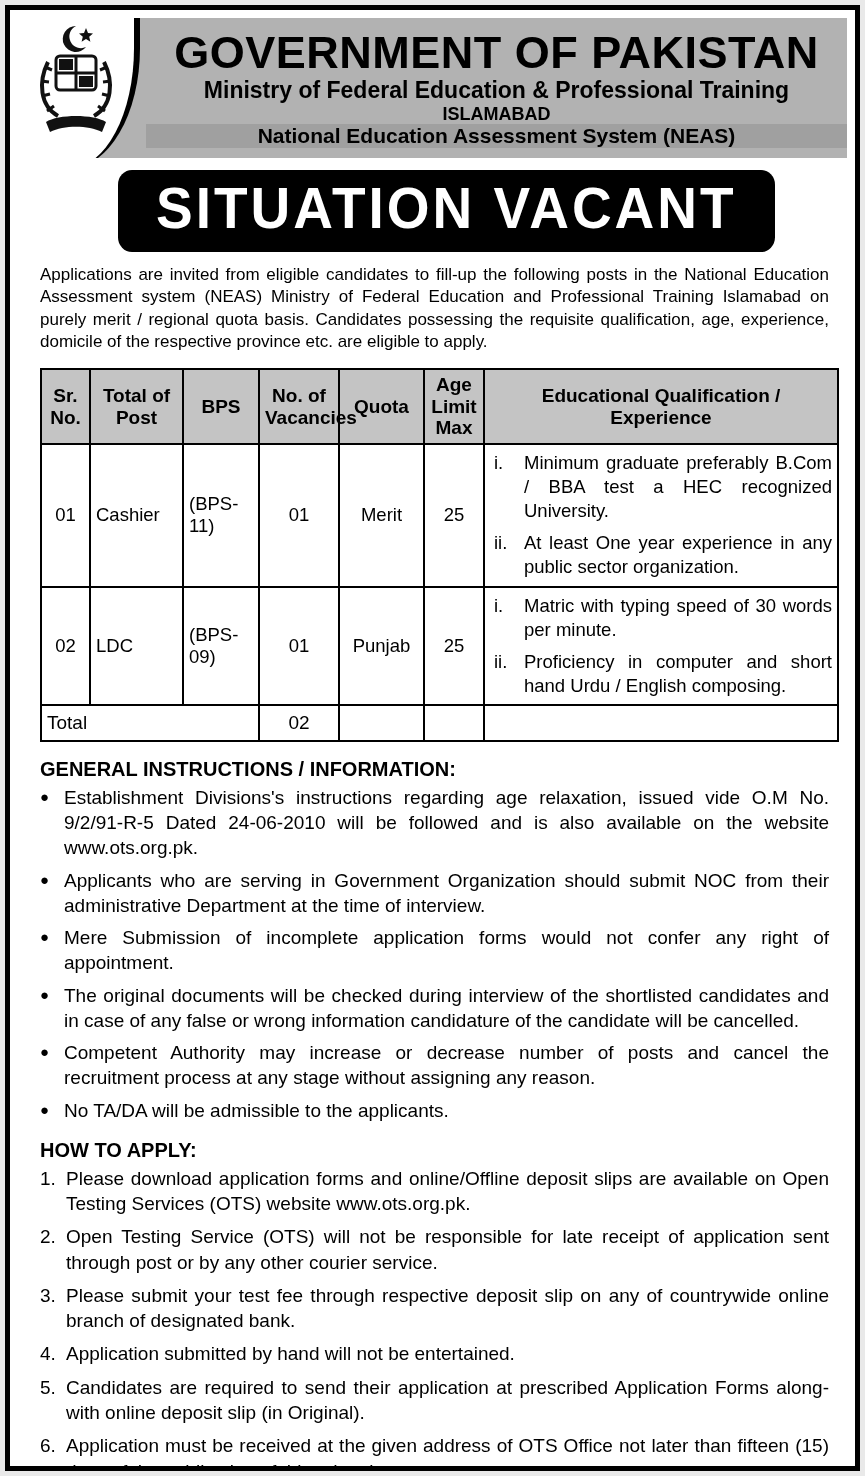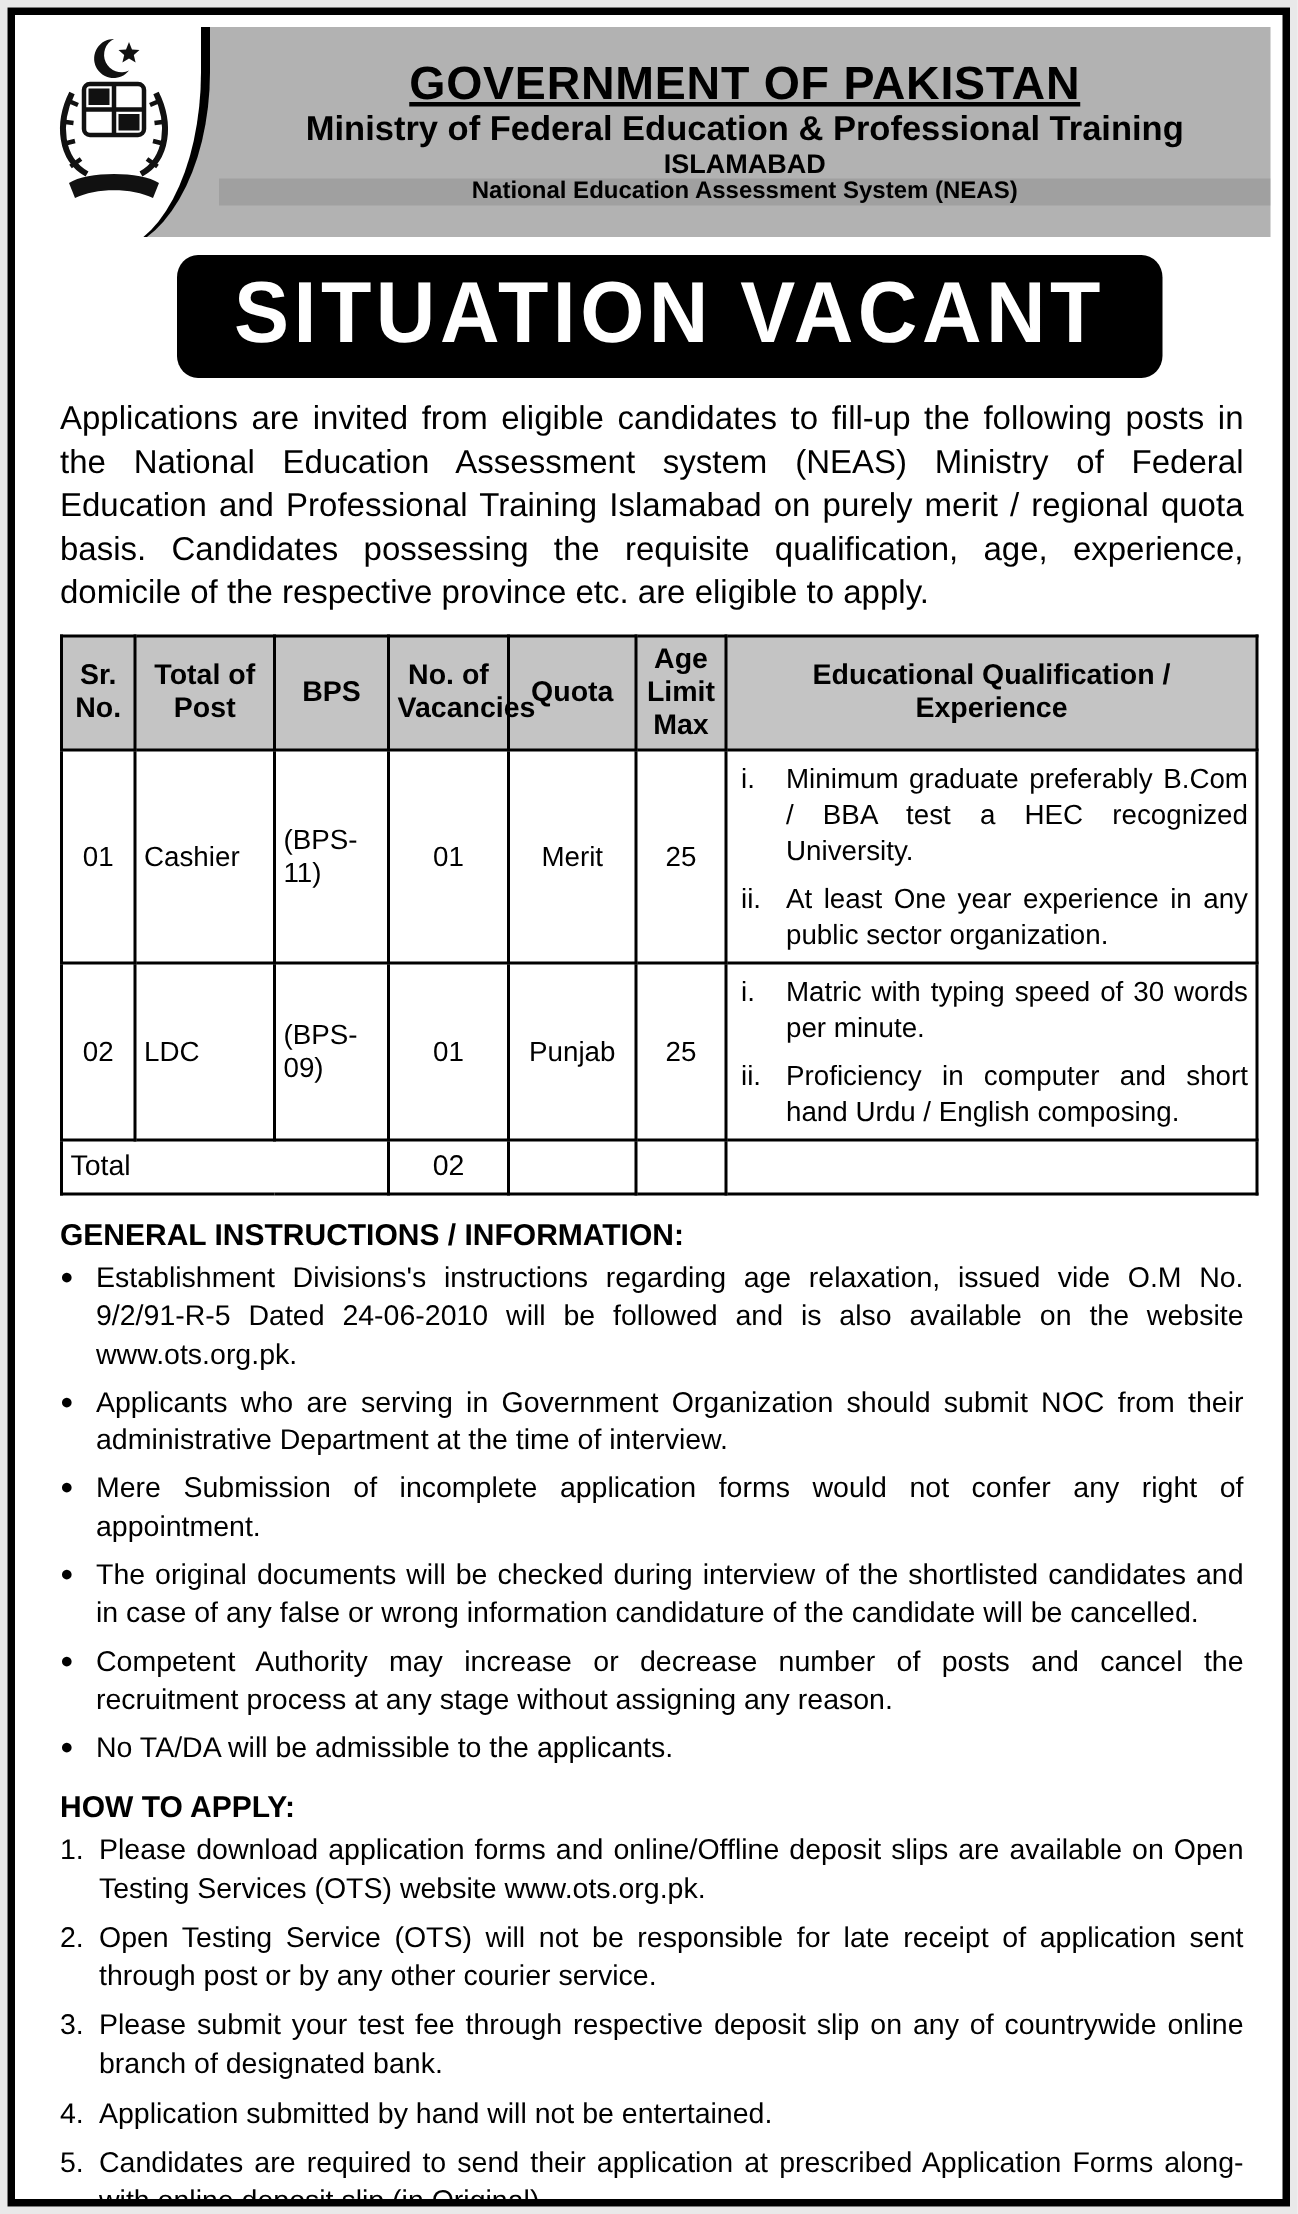--- a/index.html
+++ b/index.html
@@ -36,43 +36,43 @@
     display:flex; align-items:flex-start; justify-content:center;
     padding-top:4px;
   }
   .header-text {
     margin-left:128px;
     height:100%;
     display:flex; flex-direction:column; justify-content:center;
     text-align:center;
     line-height:1.12;
   }
-  .h-title   { font-size:31px; font-weight:bold; letter-spacing:0.5px;text-decoration:underline; }
+  .h-title   { font-size:45px; font-weight:bold; letter-spacing:0.5px; }
   .h-sub     { font-size:23px; font-weight:bold; }
   .h-city    { font-size:18px; font-weight:bold; }
-  .h-org     { font-size:16px; font-weight:bold; background:#a0a0a0; }
+  .h-org     { font-size:21px; font-weight:bold; background:#a0a0a0; }
 
   
   .banner-wrap { margin:14px 8px 0 108px; }
   .banner {
     display:inline-block;
     background:#000;
     color:#fff;
     border-radius:14px;
     padding:4px 38px 10px 38px;
     font-size:55px;
     font-weight:bold;
     letter-spacing:3px;
     transform:scaleY(1.05);
   }
 
   
   .intro {
     margin:14px 26px 0 30px;
-    font-size:22px;
+    font-size:17px;
     line-height:1.32;
     text-align:justify;
   }
 
   
   table.jobs {
     margin:14px 26px 0 30px;
     border-collapse:collapse;
     table-layout:fixed;
     width:799px;

